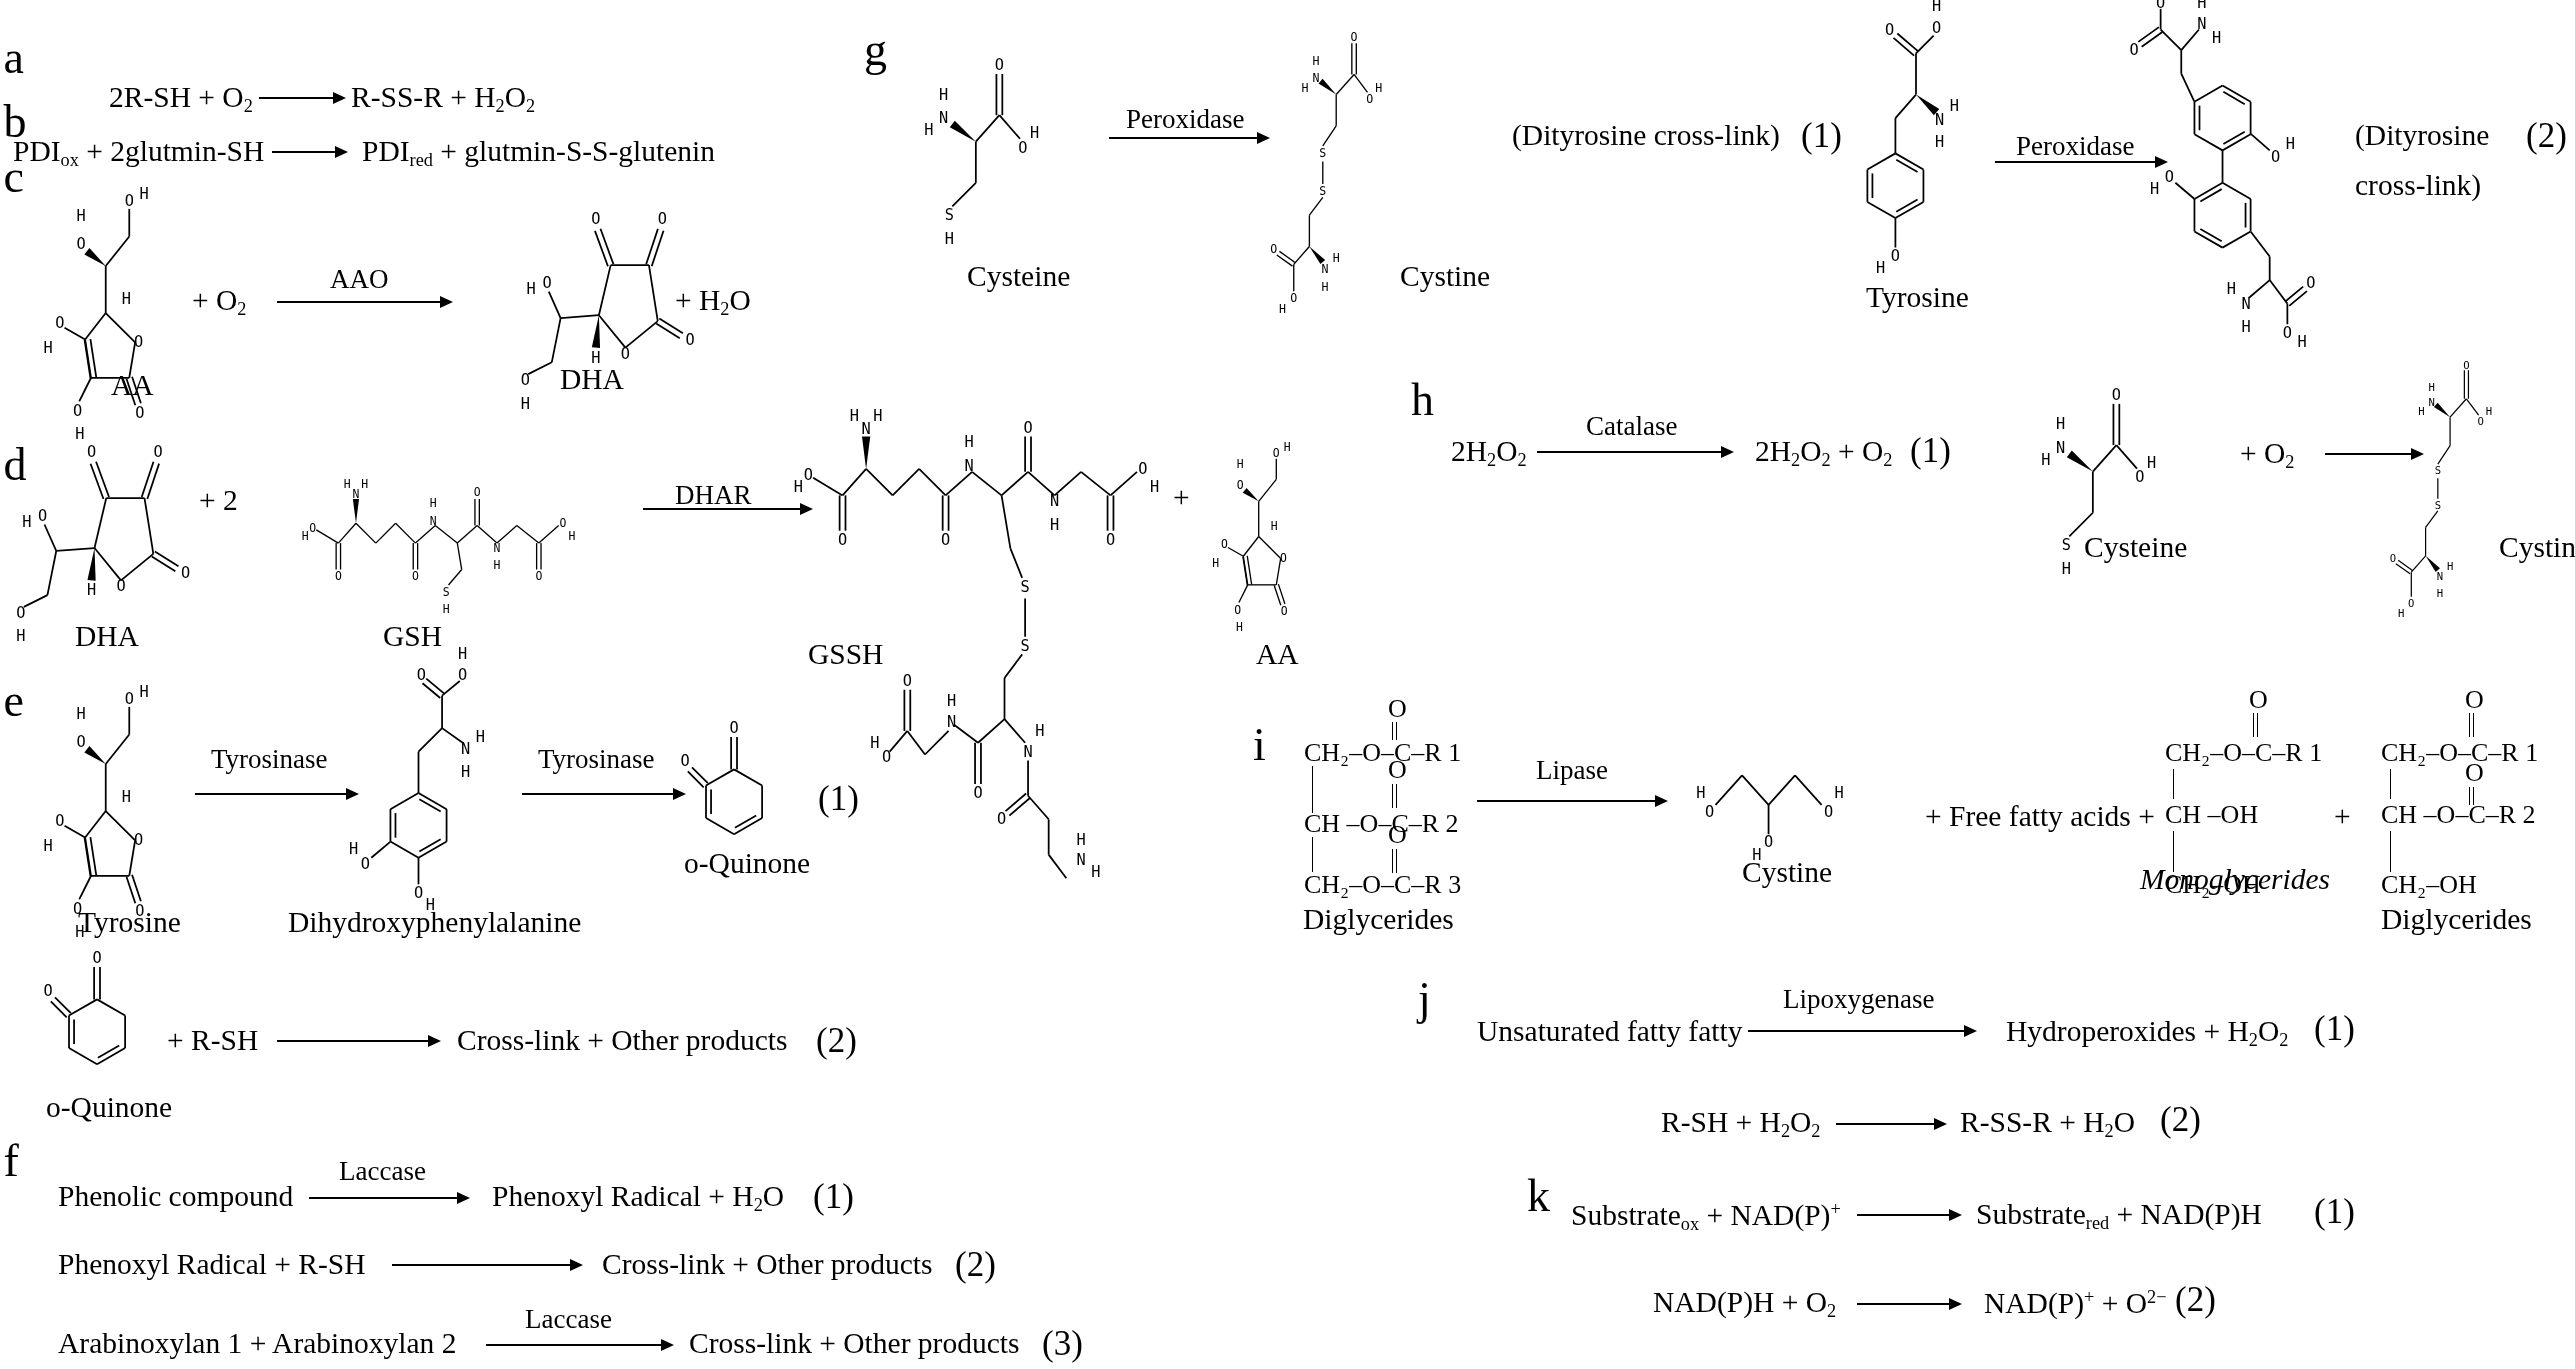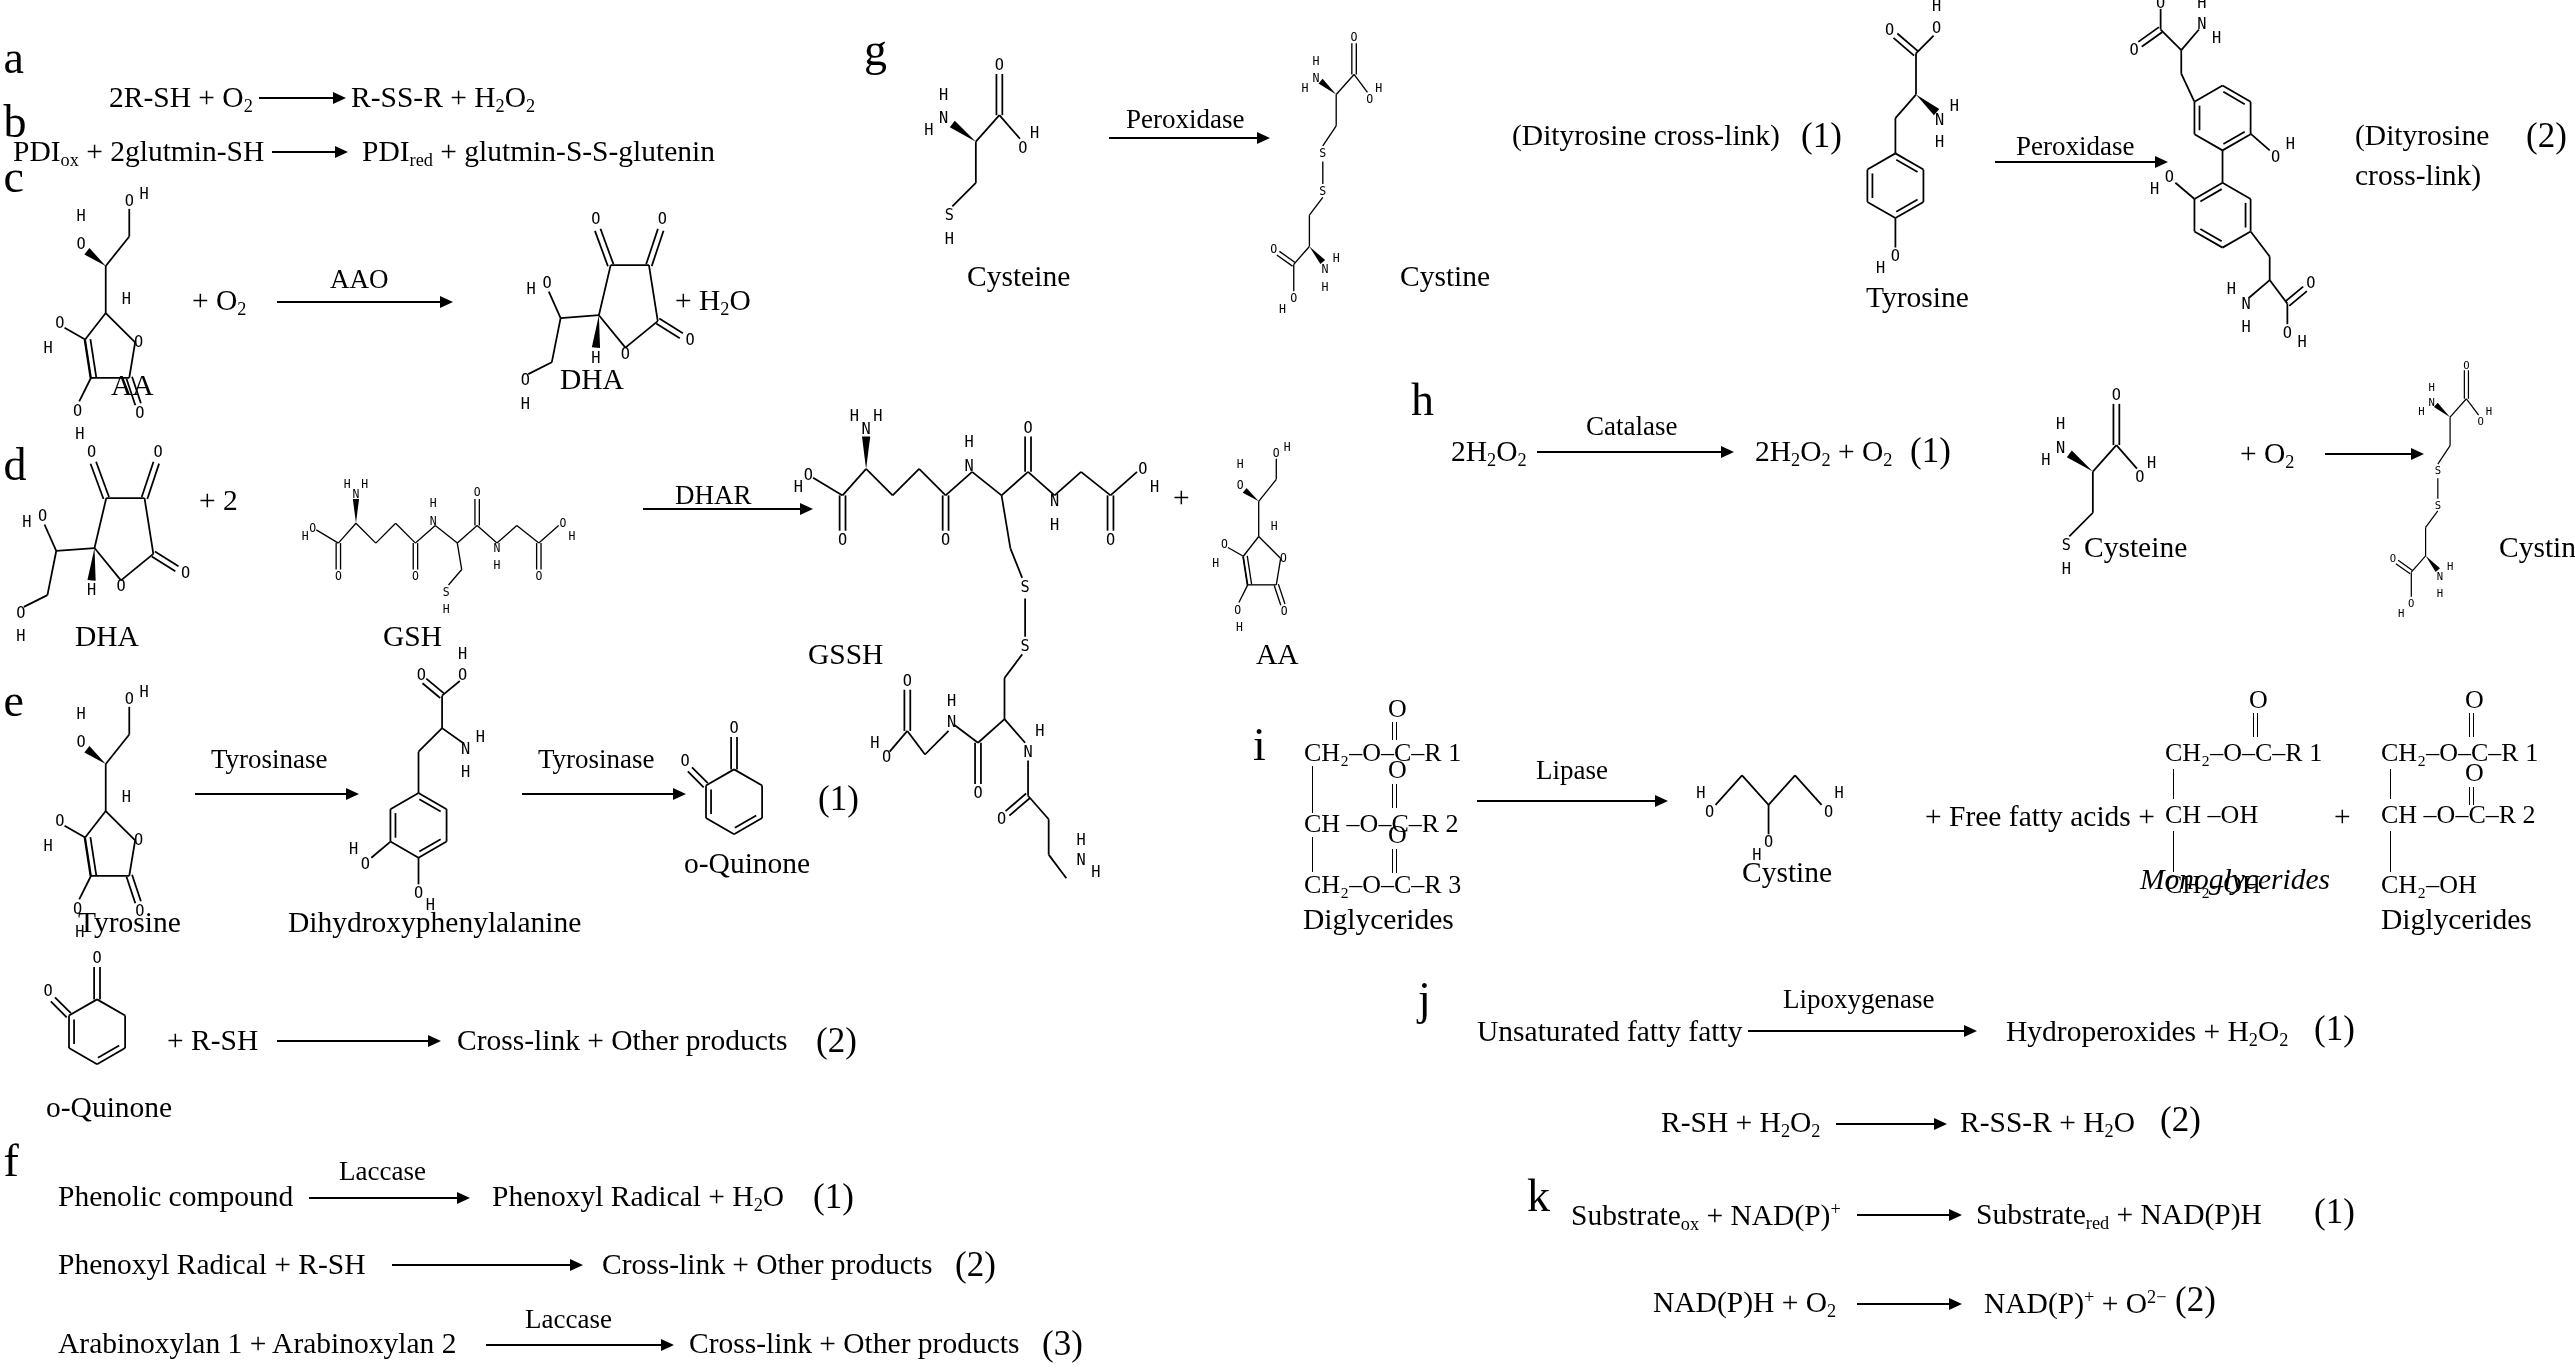--- a/index.html
+++ b/index.html
@@ -534,21 +534,21 @@
     <line x1="260" y1="510" x2="260" y2="545"></line>
     <text x="260" y="560" text-anchor="middle" dominant-baseline="central">O</text>
     <text x="285" y="575" text-anchor="middle" dominant-baseline="central">H</text>
     <line x1="230" y1="470" x2="195" y2="500"></line>
     <text x="190" y="510" text-anchor="middle" dominant-baseline="central">N</text>
     <text x="165" y="485" text-anchor="middle" dominant-baseline="central">H</text>
     <text x="190" y="550" text-anchor="middle" dominant-baseline="central">H</text>
   </svg>
 <div class="abs lbl" style="left:2355px;top:121px;">
     <div>(Dityrosine</div>
-    <div style="margin-top:10px;">cross-link)</div>
+    <div style="margin-top:20px;">cross-link)</div>
   </div>
 <div class="abs num" style="left:2526px;top:118px;">(2)</div>
 
 <div class="abs panel-letter" style="left:1411px;top:377px;">h</div>
 <div class="abs enz" style="left:1586px;top:413px;text-align:right;">Catalase</div>
 <div class="abs eq" style="left:1451px;top:437px;"><span>2H</span><span class="sub">2</span><span>O</span><span class="sub">2</span></div>
 <div class="arrow" style="left:1537px;top:451px;width:195px;"></div>
 <div class="abs eq" style="left:1755px;top:437px;"><span>2H</span><span class="sub">2</span><span>O</span><span class="sub">2</span><span> + O</span><span class="sub">2</span></div>
 <div class="abs num" style="left:1910px;top:433px;">(1)</div>
 <svg class="mol" id="mol-h-cys" style="left:2034px;top:377px;" width="153" height="195" viewBox="0 0 260 330">

